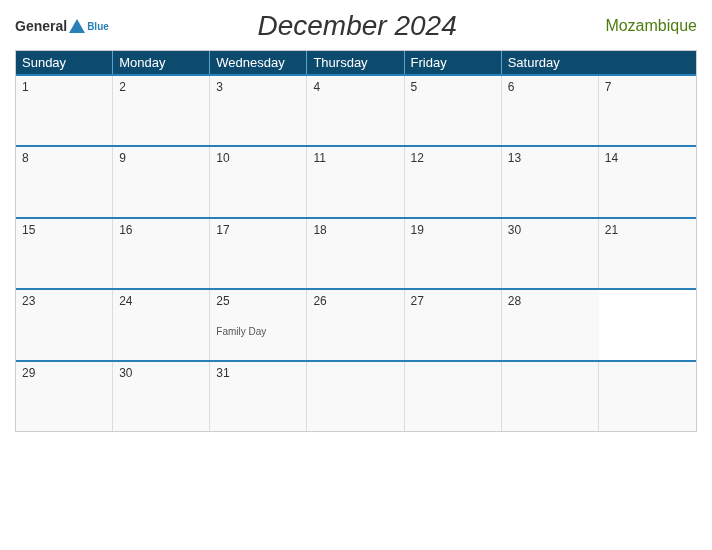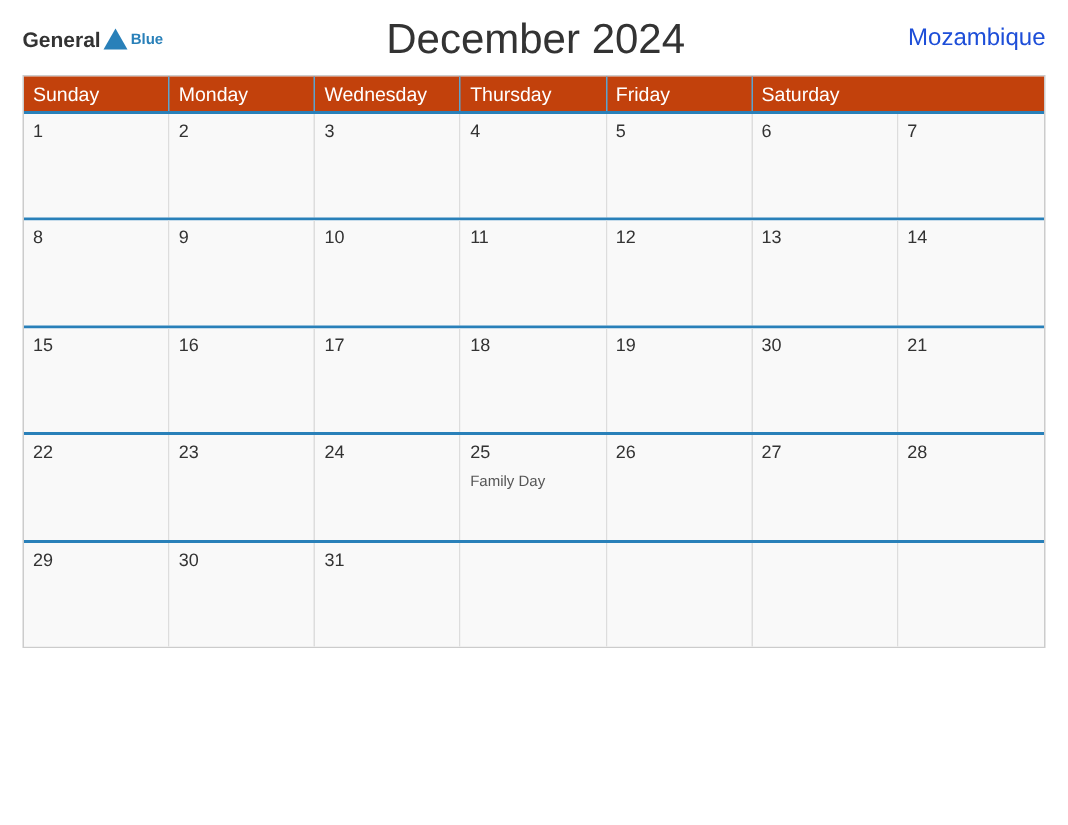--- a/index.html
+++ b/index.html
@@ -48,36 +48,37 @@
       border-right: 8px solid transparent;
       border-bottom: 14px solid #2980b9;
       margin-left: 2px;
       margin-right: 2px;
     }
     .title {
       font-size: 28px;
       color: #333;
       font-weight: normal;
       text-align: center;
+      font-style: italic;
     }
     .country {
       font-size: 16px;
-      color: #1d4ed8;
+      color: #4d7c0f;
       text-align: right;
     }
     .calendar-grid {
       flex: 1;
       display: flex;
       flex-direction: column;
       border: 1px solid #ccc;
     }
     .day-headers {
       display: grid;
       grid-template-columns: repeat(7, 1fr);
-      background: #c2410c;
+      background: #0c4a6e;
     }
     .day-header {
       color: #fff;
       text-align: left;
       padding: 4px 6px;
       font-size: 13px;
       font-weight: normal;
       border-right: 1px solid #5ba3d0;
     }
     .day-header:last-child {
@@ -108,21 +109,21 @@
       border-right: none;
     }
     .day-num {
       font-size: 12px;
       color: #333;
       font-weight: normal;
     }
     .holiday-name {
       font-size: 10px;
       color: #555;
-      margin-top: 8px;
+      margin-top: 18px;
     }
   </style>
 </head>
 <body>
 
 <div class="calendar-container">
   <div class="header">
     <div class="logo">
       <span class="logo-general">General</span>
       <div class="logo-triangle"></div>
@@ -206,23 +207,20 @@
           </div>
           <div class="day-cell">
             <span class="day-num">30</span>
           </div>
           <div class="day-cell">
             <span class="day-num">21</span>
           </div>
         </div>
         <div class="week-row">
           <div class="day-cell">
-            <span class="day-num">22</span>
-          </div>
-          <div class="day-cell">
             <span class="day-num">23</span>
           </div>
           <div class="day-cell">
             <span class="day-num">24</span>
           </div>
           <div class="day-cell">
             <span class="day-num">25</span>
             <span class="holiday-name">Family Day</span>
           </div>
           <div class="day-cell">

